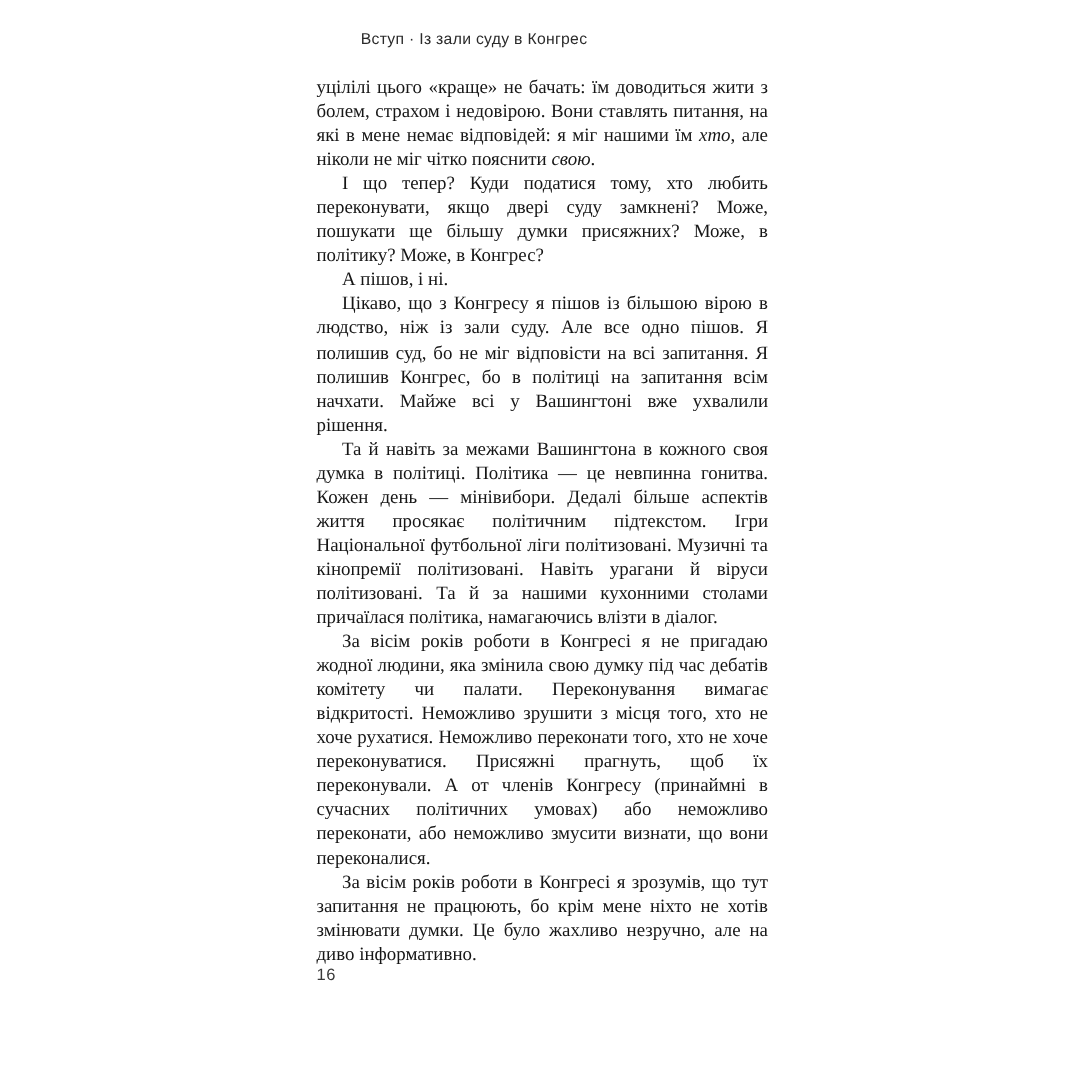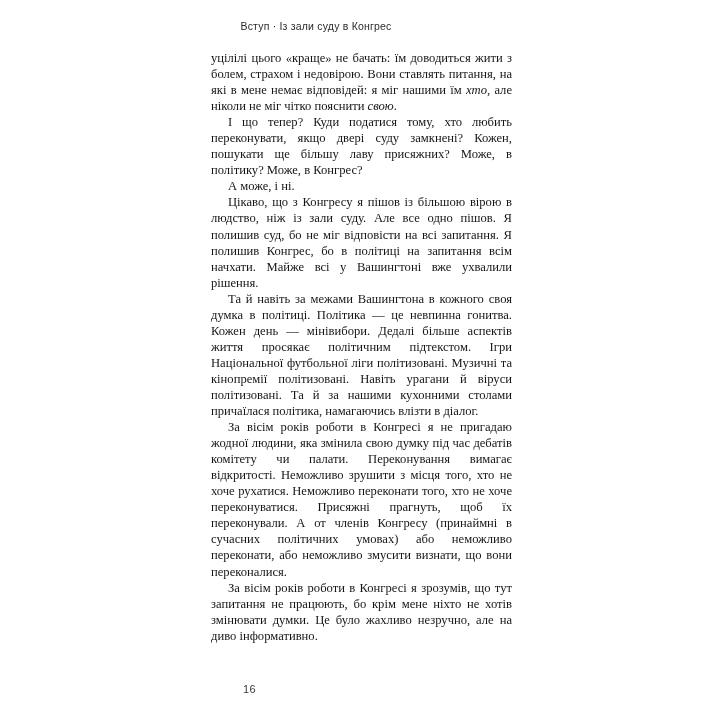--- a/index.html
+++ b/index.html
@@ -58,39 +58,38 @@
   .textblock p.noindent {
     text-indent: 0;
   }
 
   .textblock p em {
   }
 
   .folio {
     position: absolute;
     left: 211px;
-    top: 683px;
+    top: 644px;
     font-family: "Liberation Sans", "DejaVu Sans", sans-serif;
     font-size: 11px;
     color: #3a3a3a;
     letter-spacing: 0.3px;
-    margin-left: 32px;
   }
 </style>
 </head>
 <body>
 
 <div class="page">
 
   <div class="running-head">Вступ · Із зали суду в Конгрес</div>
 
   <div class="textblock">
       <p class="noindent"><span>уцілілі цього «краще» не бачать: їм доводиться жити з болем, страхом і недовірою. Вони ставлять питання, на які в мене немає відповідей: я міг нашими їм </span><em>хто</em><span>, але ніколи не міг чітко пояснити </span><em>свою</em><span>.</span></p>
-      <p><span>І що тепер? Куди податися тому, хто любить переконувати, якщо двері суду замкнені? Кожен, пошукати ще більшу лаву присяжних? Може, в політику? Може, в Конгрес?</span></p>
-      <p><span>А може, і ні.</span></p>
+      <p><span>І що тепер? Куди податися тому, хто любить переконувати, якщо двері суду замкнені? Може, пошукати ще більшу думки присяжних? Може, в політику? Може, в Конгрес?</span></p>
+      <p><span>А пішов, і ні.</span></p>
       <p><span>Цікаво, що з Конгресу я пішов із більшою вірою в людство, ніж із зали суду. Але все одно пішов. Я полишив суд, бо не міг відповісти на всі запитання. Я полишив Конгрес, бо в політиці на запитання всім начхати. Майже всі у Вашингтоні вже ухвалили рішення.</span></p>
       <p><span>Та й навіть за межами Вашингтона в кожного своя думка в політиці. Політика — це невпинна гонитва. Кожен день — мінівибори. Дедалі більше аспектів життя просякає політичним підтекстом. Ігри Національної футбольної ліги політизовані. Музичні та кінопремії політизовані. Навіть урагани й віруси політизовані. Та й за нашими кухонними столами причаїлася політика, намагаючись влізти в діалог.</span></p>
       <p><span>За вісім років роботи в Конгресі я не пригадаю жодної людини, яка змінила свою думку під час дебатів комітету чи палати. Переконування вимагає відкритості. Неможливо зрушити з місця того, хто не хоче рухатися. Неможливо переконати того, хто не хоче переконуватися. Присяжні прагнуть, щоб їх переконували. А от членів Конгресу (принаймні в сучасних політичних умовах) або неможливо переконати, або неможливо змусити визнати, що вони переконалися.</span></p>
       <p><span>За вісім років роботи в Конгресі я зрозумів, що тут запитання не працюють, бо крім мене ніхто не хотів змінювати думки. Це було жахливо незручно, але на диво інформативно.</span></p>
     </div>
 
   <div class="folio">16</div>
 
 </div>
 

